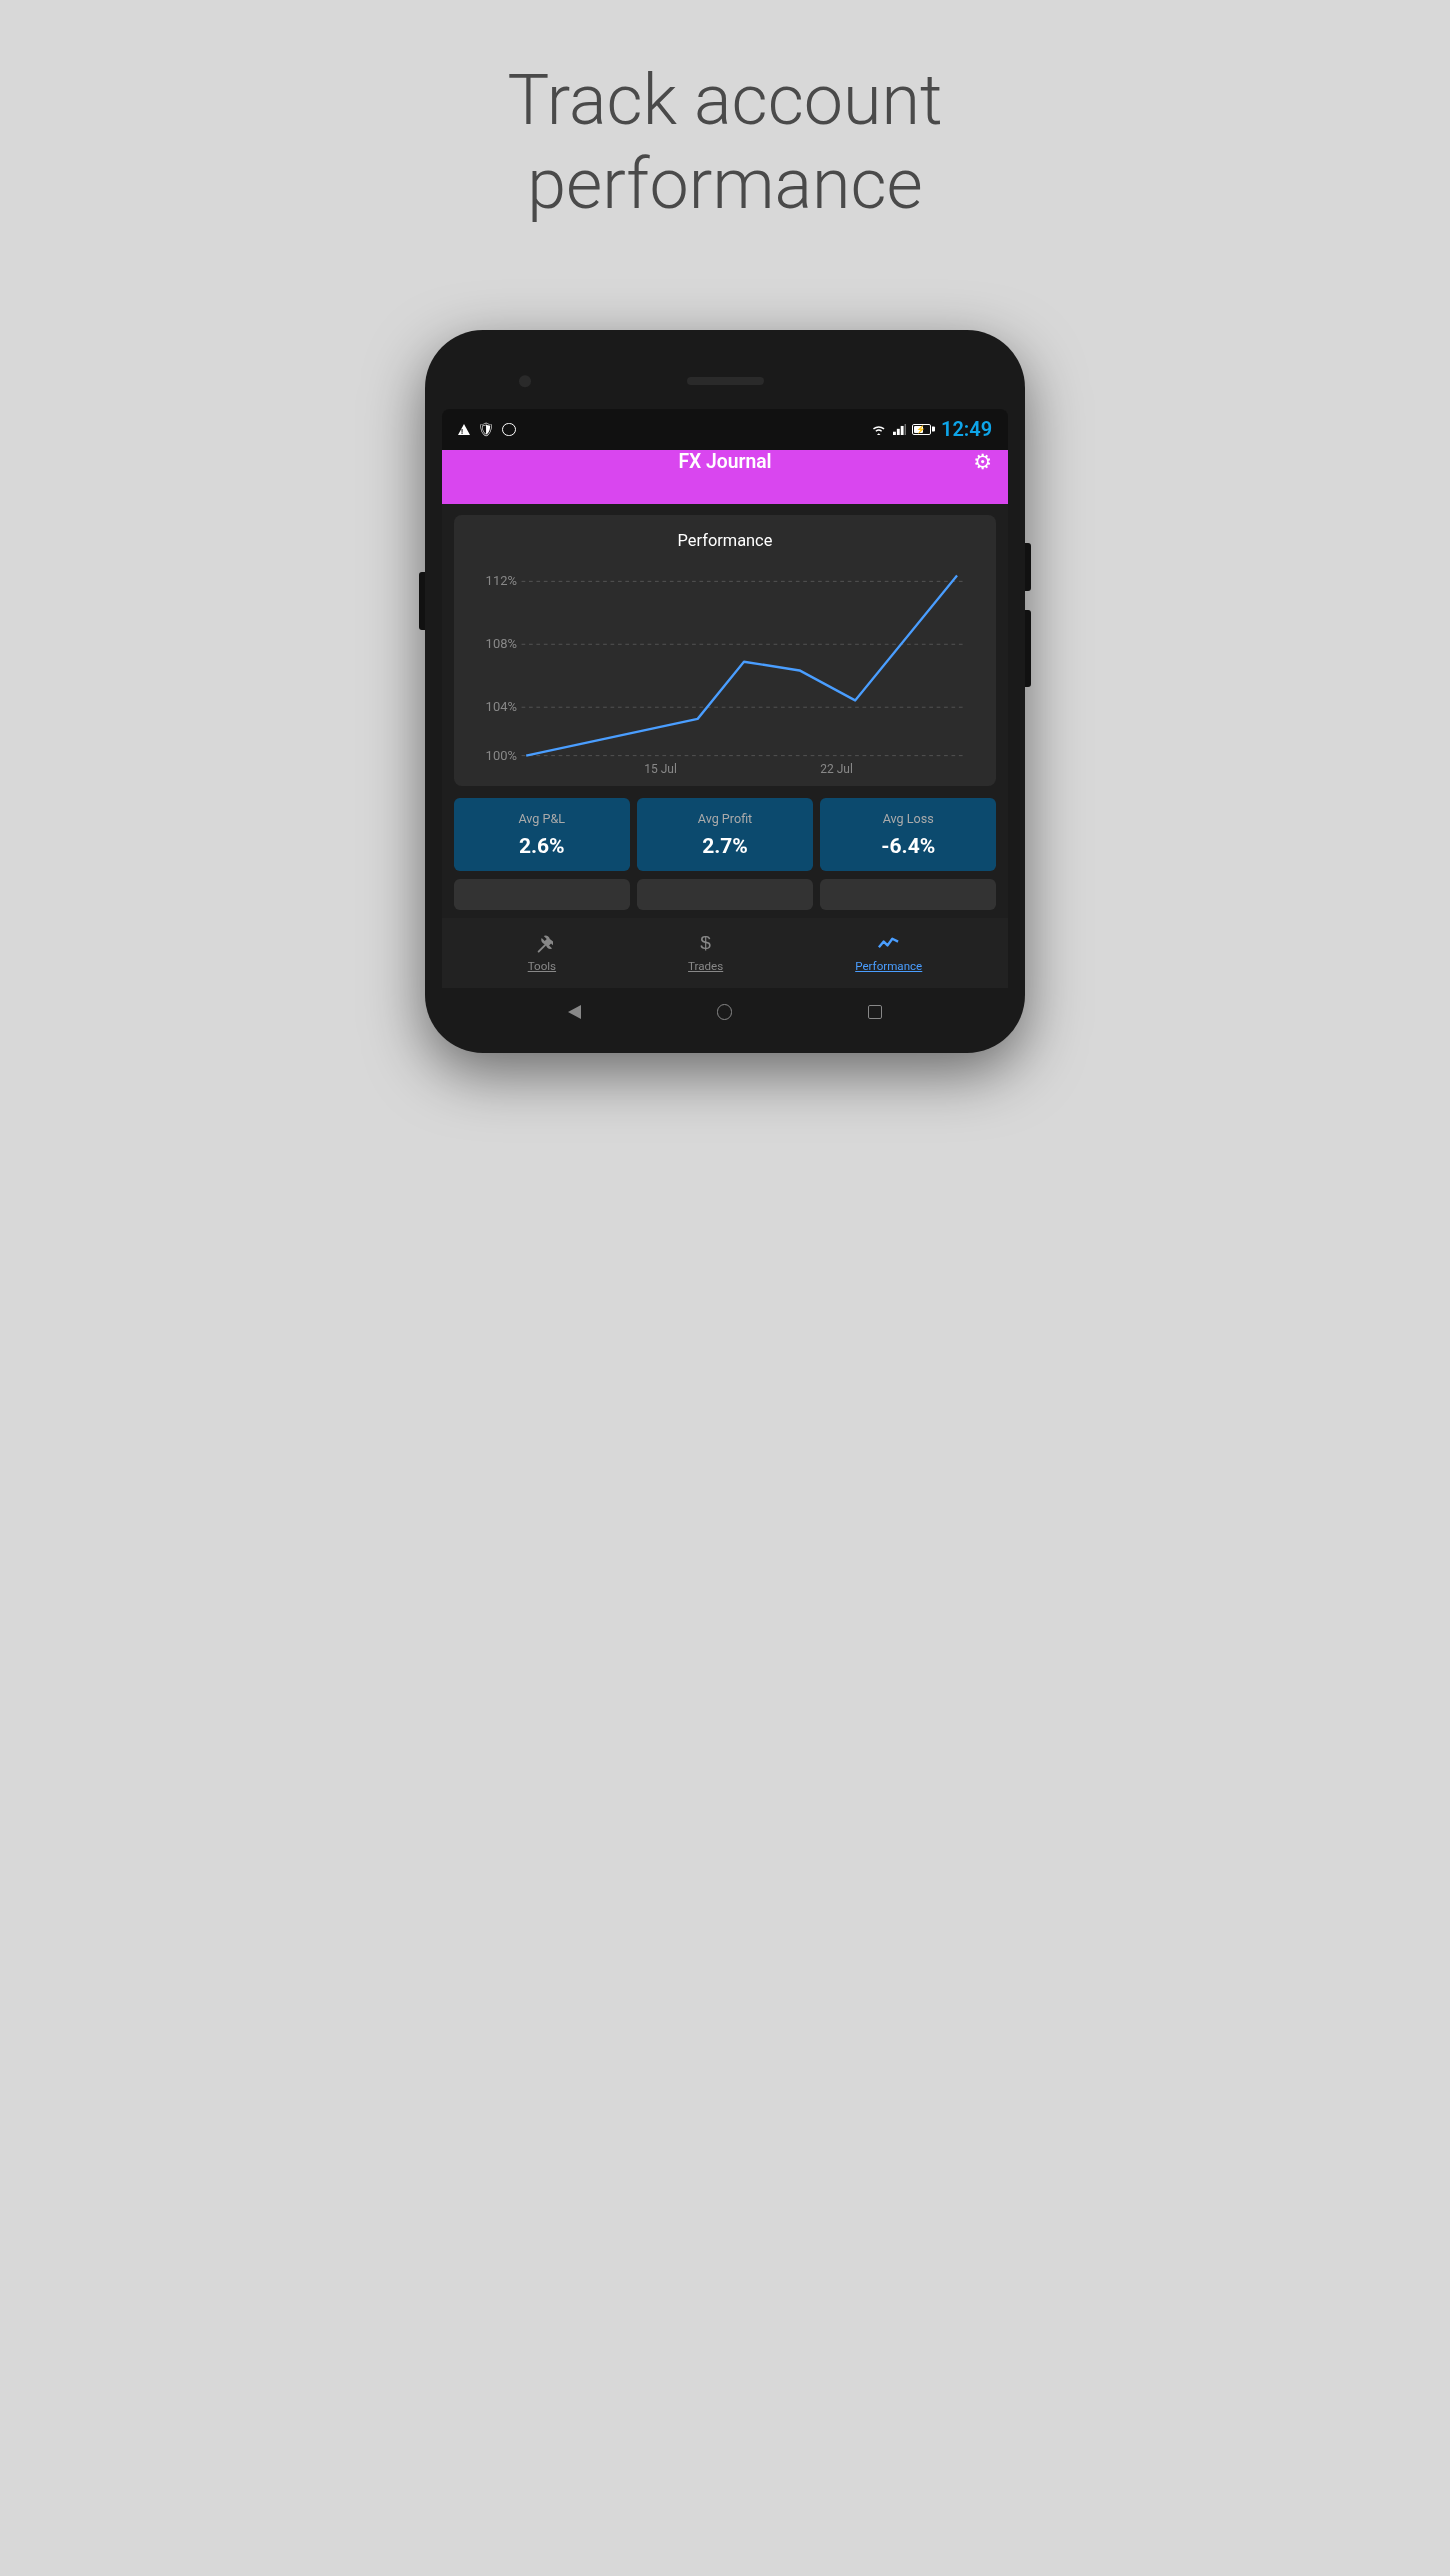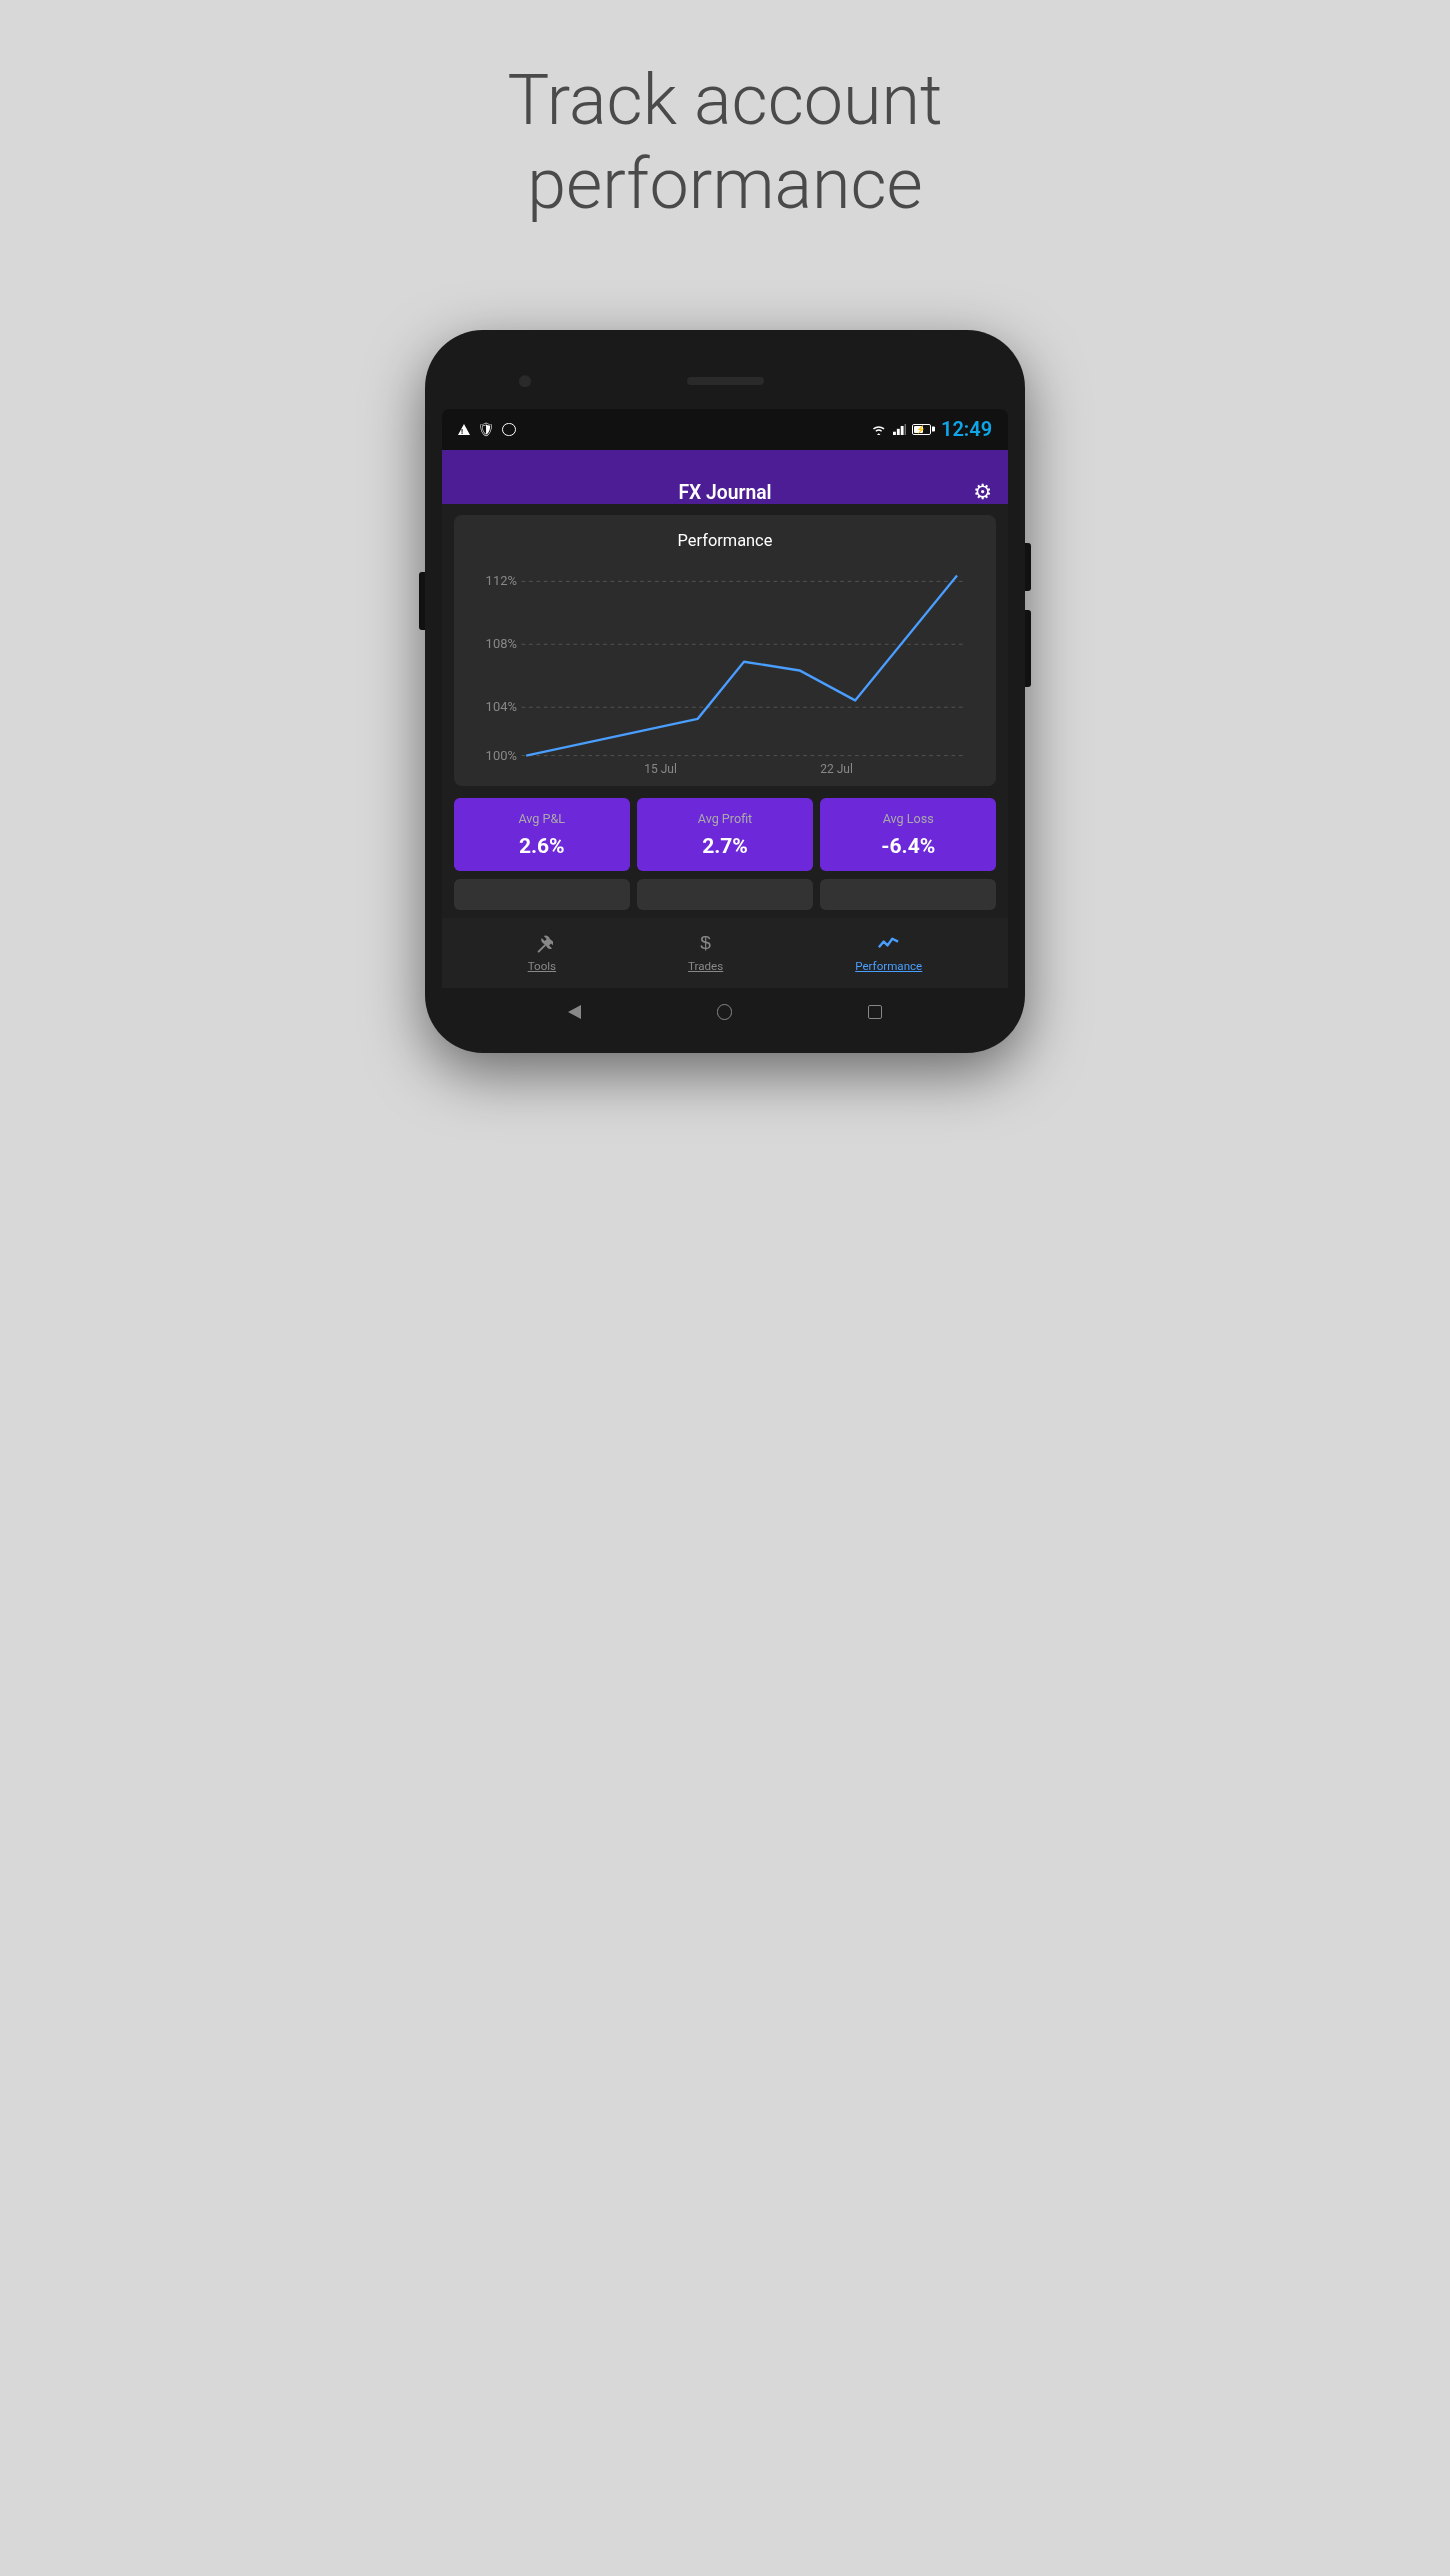--- a/index.html
+++ b/index.html
@@ -171,24 +171,24 @@
       text-align: center;
       color: #111;
       font-size: 7.7px;
       font-weight: bold;
       z-index: 2;
       left: 0;
     }
 
     
     .app-header {
-      background: #4c1d95;
+      background: #d946ef;
       height: 54px;
       display: flex;
-      align-items: flex-end;
+      align-items: flex-start;
       justify-content: center;
       position: relative;
     }
 
     .app-title {
       color: white;
       font-size: 19.3px;
       font-weight: 600;
     }
 
@@ -228,21 +228,21 @@
 
     
     .stats-grid {
       display: grid;
       grid-template-columns: 1fr 1fr 1fr;
       gap: 7.7px;
       margin: 0 11.6px 7.7px 11.6px;
     }
 
     .stat-card {
-      background: #6d28d9;
+      background: #0c4a6e;
       border-radius: 5.8px;
       padding: 13.5px 7.7px;
       text-align: center;
     }
 
     .stat-label {
       color: #aaa;
       font-size: 12.6px;
       margin-bottom: 7.7px;
     }

